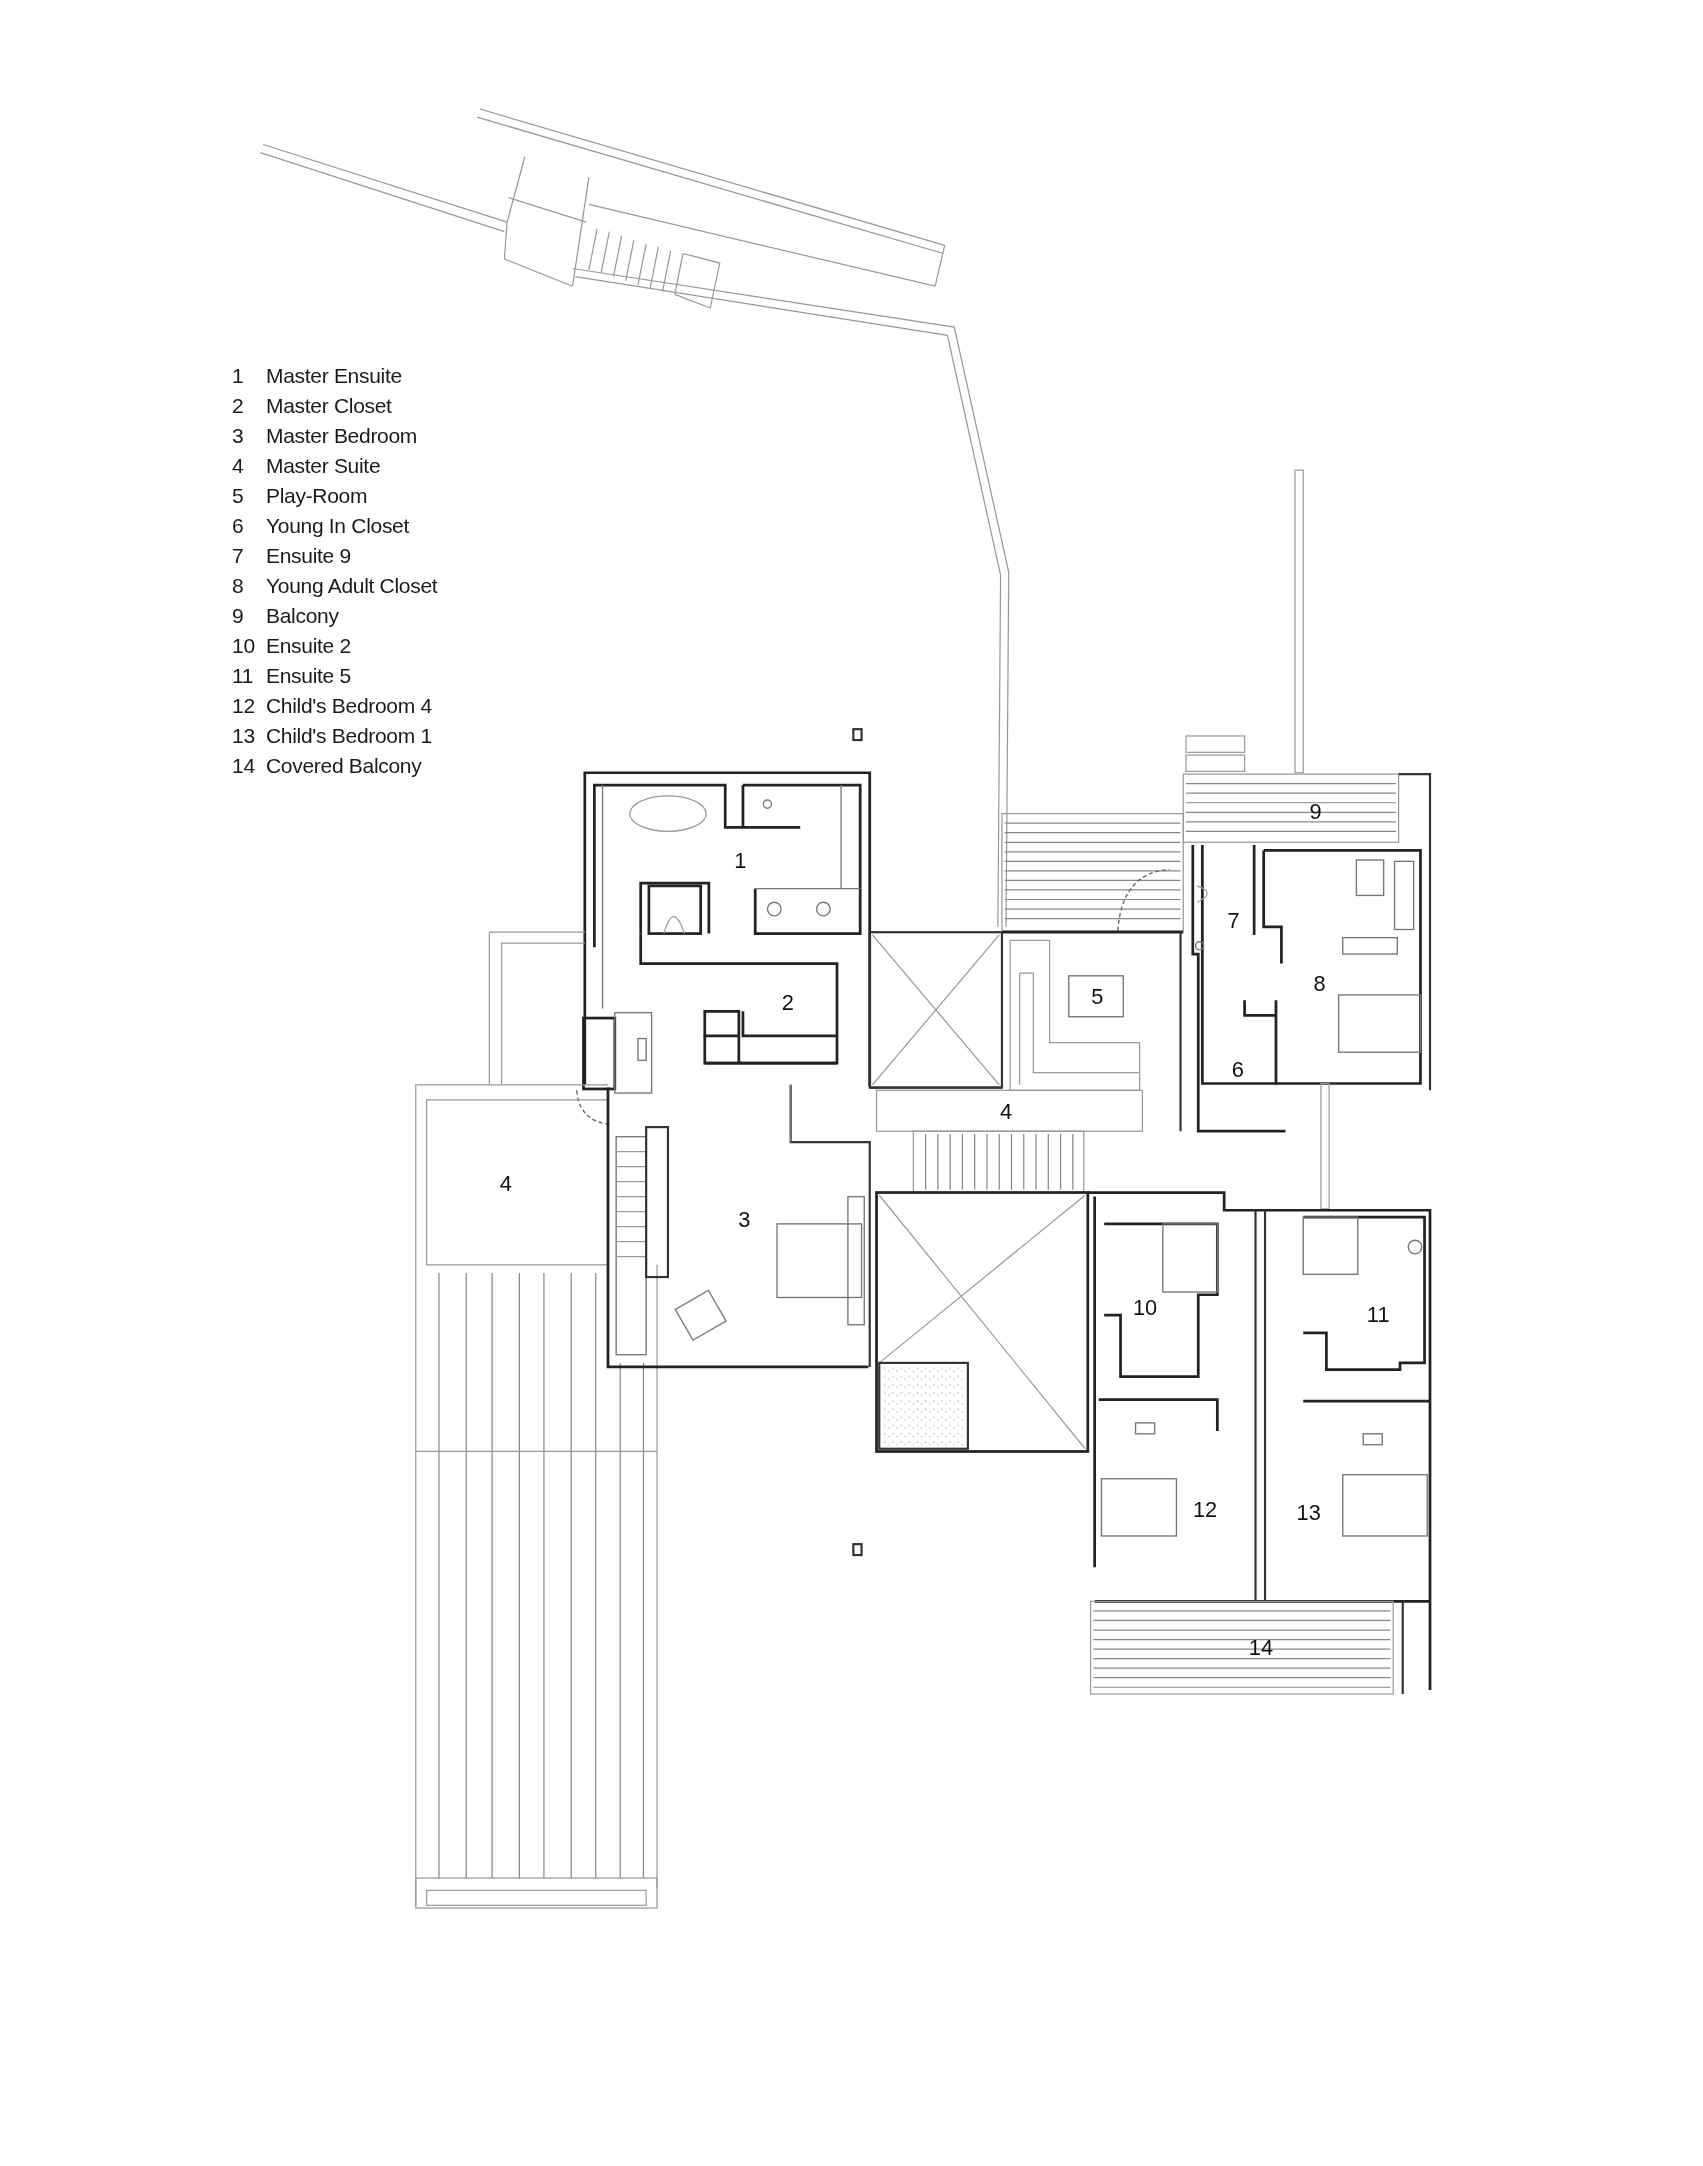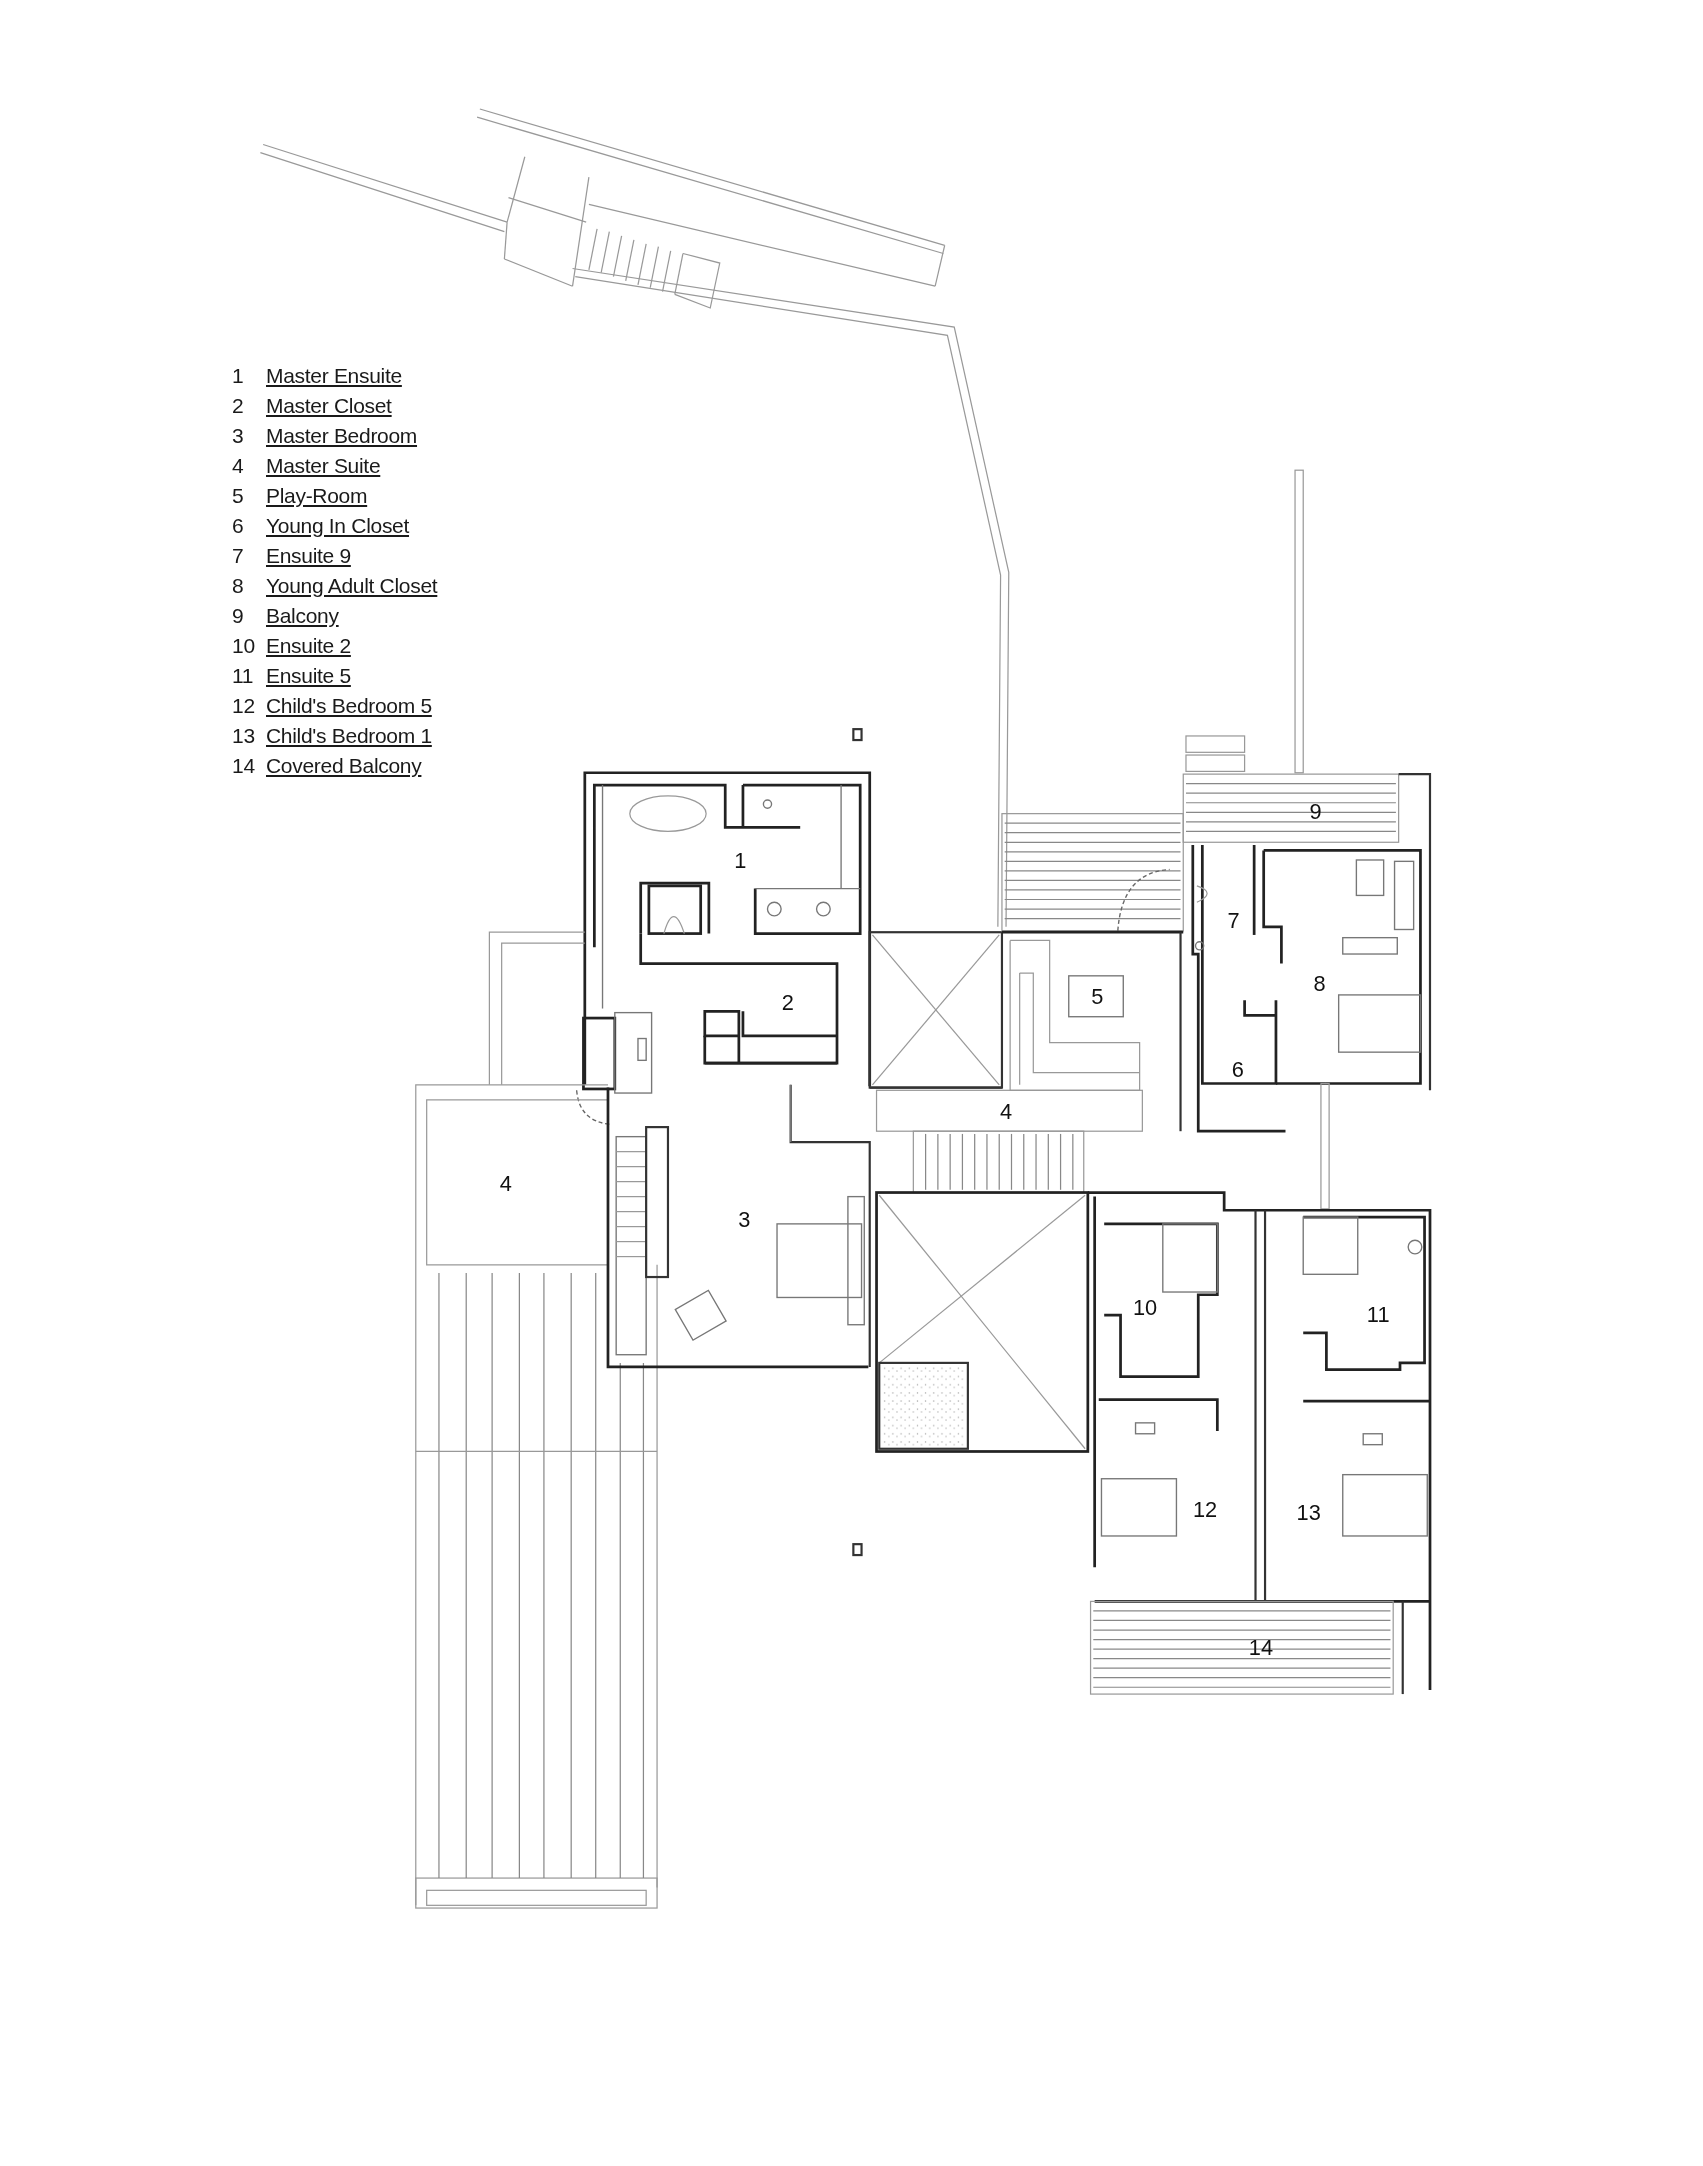--- a/index.html
+++ b/index.html
@@ -1,21 +1,21 @@
 <!DOCTYPE html>
 <html style="font-size:13.6px"><head>
 <meta charset="utf-8">
 <style>
   html,body{margin:0;padding:0;background:#ffffff;}
   body{width:1704px;height:2167px;position:relative;overflow:hidden;font-family:"Liberation Sans",sans-serif;}
   #plan{position:absolute;left:0;top:0;width:1704px;height:2167px;}
   .legend{position:absolute;left:232px;top:361px;width:273px;}
   .legend-item{display:flex;height:30px;line-height:30px;font-size:21px;color:#1a1a1a;letter-spacing:-0.3px;}
   .legend-num{width:34px;text-align:left;}
-  .legend-label{flex:1;text-decoration:underline;}
+  .legend-label{flex:1;}
   .room-label{font-family:"Liberation Sans",sans-serif;font-size:16px;fill:#111;text-anchor:middle;}
   .w{stroke:#222;stroke-width:2;fill:none;}
   .wt{stroke:#333;stroke-width:1.6;fill:none;}
   .l{stroke:#777;stroke-width:1;fill:none;}
   .lg{stroke:#999;stroke-width:0.9;fill:none;}
   .dash{stroke:#666;stroke-width:1;fill:none;stroke-dasharray:3 2;}
   .hatch{stroke:#888;stroke-width:0.9;}
 </style>
 </head>
 <body>
@@ -329,21 +329,21 @@
   <div class="legend-item">
       <span class="legend-num">10</span>
       <span class="legend-label">Ensuite 2</span>
     </div>
   <div class="legend-item">
       <span class="legend-num">11</span>
       <span class="legend-label">Ensuite 5</span>
     </div>
   <div class="legend-item">
       <span class="legend-num">12</span>
-      <span class="legend-label">Child's Bedroom 5</span>
+      <span class="legend-label">Child's Bedroom 4</span>
     </div>
   <div class="legend-item">
       <span class="legend-num">13</span>
       <span class="legend-label">Child's Bedroom 1</span>
     </div>
   <div class="legend-item">
       <span class="legend-num">14</span>
       <span class="legend-label">Covered Balcony</span>
     </div>
 </div>

